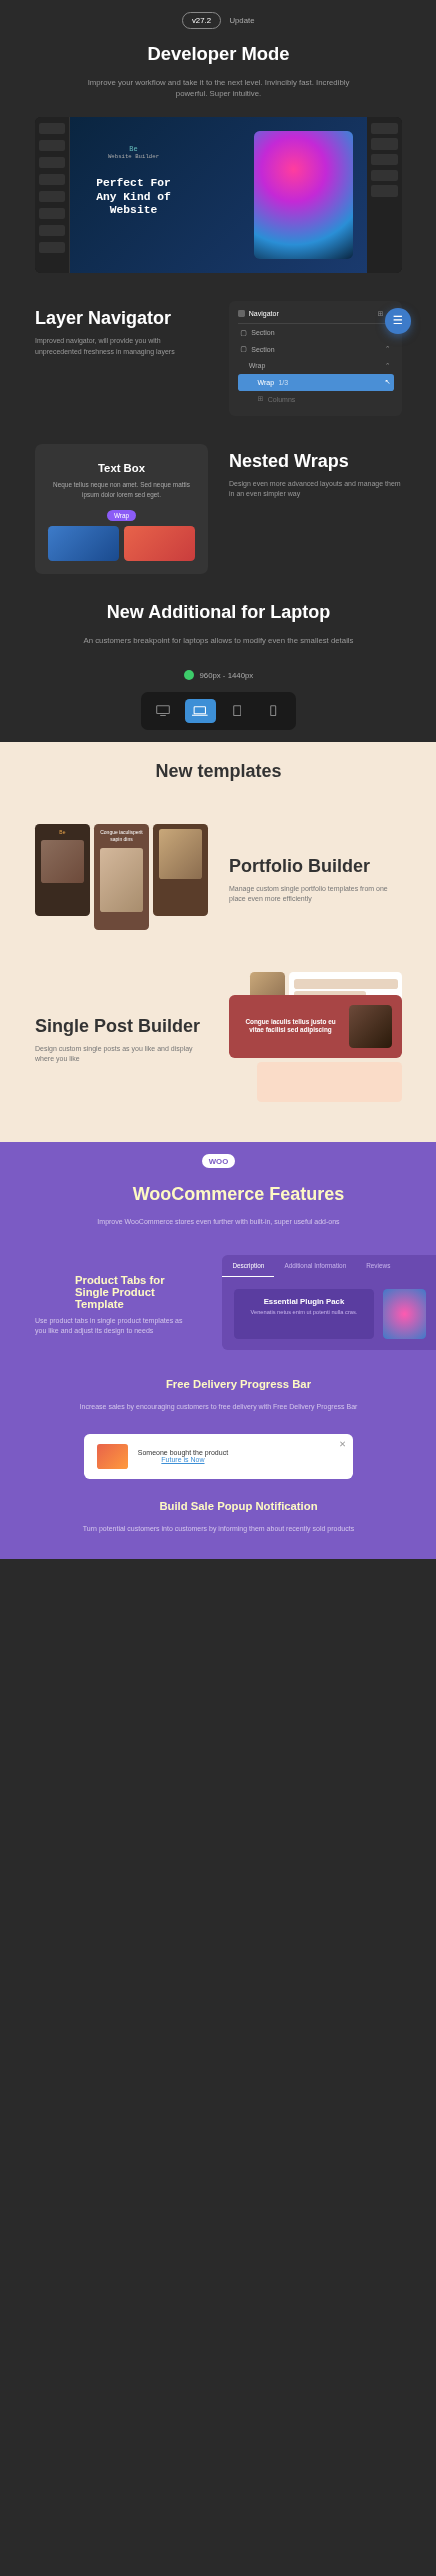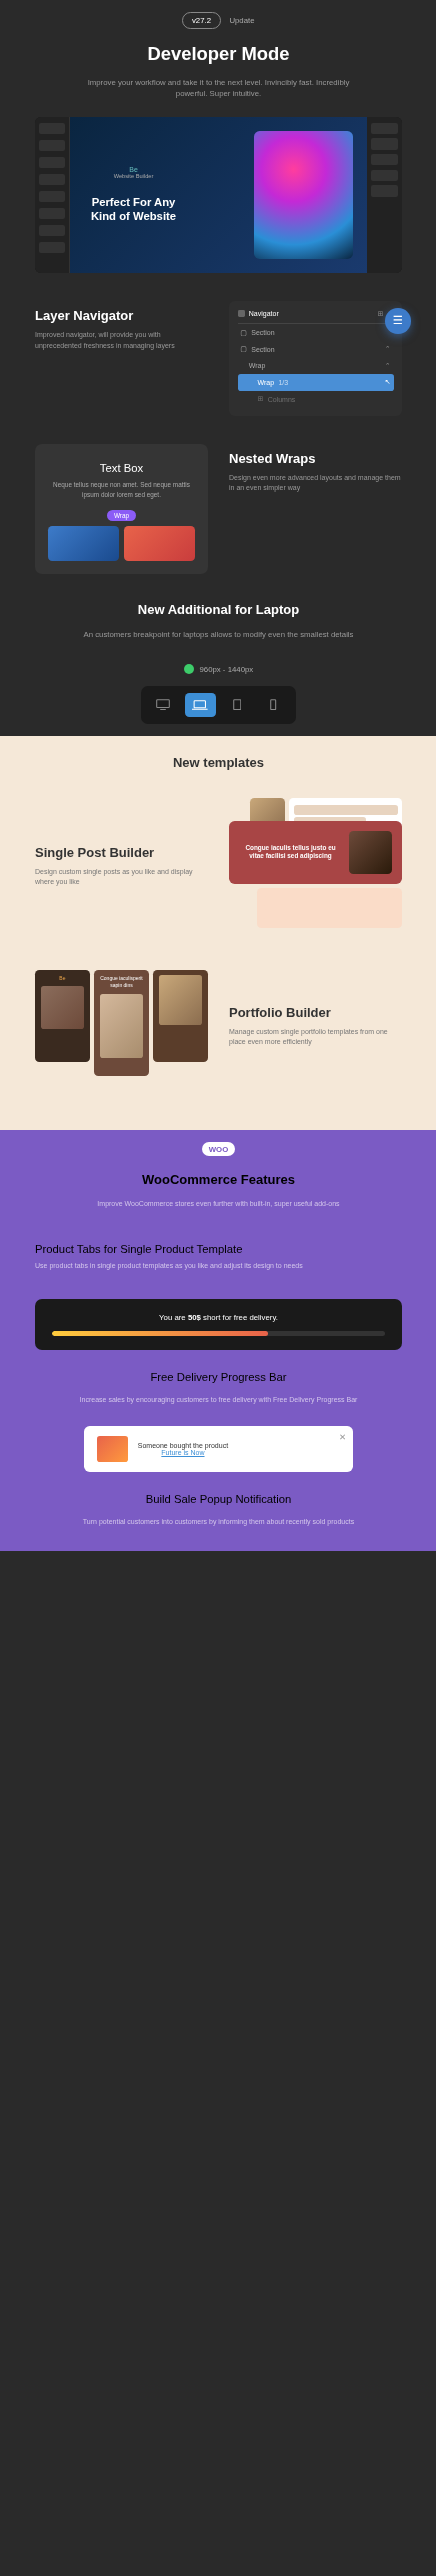--- a/index.html
+++ b/index.html
@@ -6,30 +6,30 @@
 body { font-family: -apple-system, BlinkMacSystemFont, 'Segoe UI', sans-serif; background: #2a2a2a; color: #fff; width: 437px; }
 .section { padding: 12px 35px; }
 .dark { background: #2a2a2a; }
 .light { background: #f5e8d8; color: #333; }
 .purple { background: #7b5bc4; }
 .center { text-align: center; }
 
 .version-badge { display: inline-block; border: 0.7px solid #888; border-radius: 10px; padding: 2.8px 8.5px; font-size: 7.8px; margin-bottom: 5.7px; }
 .badge-label { display: inline-block; margin-left: 5.7px; color: #aaa; font-size: 7.8px; }
 h1 { font-size: 18.4px; font-weight: 600; margin: 8.5px 0; }
-h2 { font-size: 13px; font-weight: 600; margin: 7px 0; }
-h3 { font-size: 11.3px; font-weight: 400; margin: 5.7px 0; }
+h2 { font-size: 18px; font-weight: 600; margin: 7px 0; }
+h3 { font-size: 11.3px; font-weight: 700; margin: 5.7px 0; }
 .subtitle { font-size: 7.8px; color: #999; line-height: 1.5; max-width: 284px; margin: 12px auto; }
 .light .subtitle { color: #777; }
 
 .screenshot { background: #1a1a1a; border-radius: 5.7px; margin: 17px auto; height: 156px; position: relative; overflow: hidden; display: flex; }
 .ss-sidebar { width: 35px; background: #222; border-right: 0.7px solid #333; display: flex; flex-direction: column; gap: 5.7px; padding: 5.7px 4.3px; }
 .ss-item { height: 11.3px; background: #333; border-radius: 2.1px; }
 .ss-main { flex: 1; background: linear-gradient(135deg, #0a2540, #1a3a6e); position: relative; padding: 14px; }
-.ss-text { position: absolute; left: 14px; top: 49px; }
+.ss-text { position: absolute; left: 14px; top: 28px; font-family: Liberation Mono, monospace; }
 .ss-be { font-size: 7px; color: #6bb; }
 .ss-headline { font-size: 11.3px; font-weight: 700; color: #fff; line-height: 1.2; margin-top: 17px; max-width: 99px; }
 .ss-tag { font-size: 5.7px; color: #aaa; }
 .ss-face { position: absolute; right: 14px; top: 14px; width: 99px; height: 128px; border-radius: 5.7px; background: radial-gradient(circle at 40% 30%, #ff3d9e 0%, #c429d6 30%, #2a8fd6 70%, #0a2540 100%); }
 .ss-right { width: 35px; background: #222; display: flex; flex-direction: column; gap: 4.3px; padding: 5.7px 4.3px; }
 
 .two-col { display: flex; gap: 21px; align-items: flex-start; margin: 28px 0; }
 .col { flex: 1; }
 .col-text p { font-size: 7px; color: #999; line-height: 1.5; }
 
@@ -61,21 +61,21 @@
 .pm-text { font-weight: 600; line-height: 1.3; }
 .pm-wrap { position: relative; }
 .pm-chat { background: #fadcc8; height: 10px; border-radius: 2.8px; margin: 2.8px 0; }
 
 .portfolio-mockup { display: flex; gap: 4.3px; margin: 14px 0; }
 .pf-item { flex: 1; border-radius: 4.3px; height: 92px; background: #8b6d5c; padding: 5.7px; font-size: 5.7px; color: #fff; }
 .pf-item.tall { height: 106px; background: #6d4a3a; }
 .pf-be { color: #e8a34a; font-size: 5px; }
 
 .woo-logo { display: inline-block; background: #fff; color: #7b5bc4; font-size: 7.8px; font-weight: 700; padding: 2.8px 7px; border-radius: 7px; margin-bottom: 8.5px; }
-.purple h2, .purple h3 { color: #000000; }
+.purple h2, .purple h3 { color: #fef9c3; margin-left: 40px; }
 .purple .subtitle { color: #d4c7ec; }
 .purple p { font-size: 7px; color: #d4c7ec; line-height: 1.5; }
 
 .tabs-mockup { background: #6a4ab0; border-radius: 5.7px 0 0 5.7px; padding: 0; overflow: hidden; margin-left: 14px; }
 .tabs-header { display: flex; font-size: 6.4px; }
 .tab { padding: 7px 10px; color: #c7b4ec; border-bottom: 1.4px solid transparent; }
 .tab.active { border-bottom-color: #fff; color: #fff; }
 .tabs-body { padding: 11.3px; display: flex; gap: 8.5px; }
 .plugin-card { background: #5a3da0; border-radius: 4.3px; padding: 8.5px; font-size: 5.7px; flex: 1; }
 .plugin-title { font-size: 7.8px; font-weight: 600; margin-bottom: 2.8px; }
@@ -223,20 +223,42 @@
           </svg>
       </div>
     </div>
   </div>
 </div>
 
 <div class="section light center">
   <h2>New templates</h2>
 
   <div class="two-col" style="align-items:center">
+    <div class="col">
+      <div class="portfolio-mockup">
+        <div class="pf-item" style="background:#3a2a1f">
+          <div class="pf-be">Be</div>
+          <div style="height:43px;background:linear-gradient(135deg,#8b6d5c,#6d4a3a);border-radius:2.8px;margin:4.3px 0"></div>
+        </div>
+        <div class="pf-item tall">
+          <div style="font-size:5px;line-height:1.3">Congue iaculisperit sapin dins</div>
+          <div style="height:64px;background:linear-gradient(135deg,#d4b89c,#a88d6d);border-radius:2.8px;margin-top:5.7px"></div>
+        </div>
+        <div class="pf-item" style="background:#5a3d2a">
+          <div style="height:50px;background:linear-gradient(135deg,#c9a87a,#8b6d4f);border-radius:2.8px"></div>
+        </div>
+      </div>
+    </div>
+    <div class="col col-text" style="text-align:left">
+      <h2>Portfolio Builder</h2>
+      <p style="color:#777">Manage custom single portfolio templates from one place even more efficiently</p>
+    </div>
+  </div>
+
+  <div class="two-col" style="align-items:center">
     <div class="col col-text" style="text-align:left">
       <h2>Single Post Builder</h2>
       <p style="color:#777">Design custom single posts as you like and display where you like</p>
     </div>
     <div class="col pm-wrap">
       <div style="display:flex; gap:4.3px; margin-bottom:-14px; margin-left:21px">
         <div style="width:35px;height:35px;border-radius:4.3px;background:linear-gradient(135deg,#c9a87a,#8b6d4f)"></div>
         <div style="flex:1;background:#fff;border-radius:4.3px;padding:4.3px">
           <div class="pm-chat" style="background:#e8d4c0"></div>
           <div class="pm-chat" style="background:#e8d4c0;width:70%"></div>
@@ -245,64 +267,50 @@
       <div class="pm-card pm-red" style="display:flex;gap:7px;align-items:center;position:relative;z-index:2">
         <div class="pm-text">Congue iaculis tellus justo eu vitae facilisi sed adipiscing</div>
         <div style="width:43px;height:43px;border-radius:4.3px;background:linear-gradient(135deg,#6d4a3a,#2a1a0a);flex-shrink:0"></div>
       </div>
       <div style="background:#fadcc8;border-radius:4.3px;padding:5.7px;margin-top:4.3px;margin-left:28px">
         <div class="pm-chat"></div>
         <div class="pm-chat" style="width:60%"></div>
       </div>
     </div>
   </div>
-
-  <div class="two-col" style="align-items:center">
-    <div class="col">
-      <div class="portfolio-mockup">
-        <div class="pf-item" style="background:#3a2a1f">
-          <div class="pf-be">Be</div>
-          <div style="height:43px;background:linear-gradient(135deg,#8b6d5c,#6d4a3a);border-radius:2.8px;margin:4.3px 0"></div>
-        </div>
-        <div class="pf-item tall">
-          <div style="font-size:5px;line-height:1.3">Congue iaculisperit sapin dins</div>
-          <div style="height:64px;background:linear-gradient(135deg,#d4b89c,#a88d6d);border-radius:2.8px;margin-top:5.7px"></div>
-        </div>
-        <div class="pf-item" style="background:#5a3d2a">
-          <div style="height:50px;background:linear-gradient(135deg,#c9a87a,#8b6d4f);border-radius:2.8px"></div>
-        </div>
-      </div>
-    </div>
-    <div class="col col-text" style="text-align:left">
-      <h2>Portfolio Builder</h2>
-      <p style="color:#777">Manage custom single portfolio templates from one place even more efficiently</p>
-    </div>
-  </div>
 </div>
 
 <div class="section purple center">
   <div class="woo-logo">WOO</div>
   <h2>WooCommerce Features</h2>
   <p class="subtitle">Improve WooCommerce stores even further with built-in, super useful add-ons</p>
 
   <div class="two-col" style="align-items:center;margin-top:28px">
     <div class="col col-text" style="text-align:left;flex:0.8">
       <h3>Product Tabs for Single Product Template</h3>
       <p>Use product tabs in single product templates as you like and adjust its design to needs</p>
     </div>
-  </div>
-
-  <div class="progress-card">
-    <div class="progress-text">
-      <span>You are </span><b>50$</b><span> short for free delivery.</span>
-    </div>
-    <div class="progress-bar">
-      <div class="progress-fill"></div>
-    </div>
-  </div>
+    <div class="col" style="flex:1.2;margin-right:-35px">
+      <div class="tabs-mockup">
+        <div class="tabs-header">
+          <div class="tab active">Description</div>
+          <div class="tab">Additional Information</div>
+          <div class="tab">Reviews</div>
+        </div>
+        <div class="tabs-body">
+          <div class="plugin-card">
+            <div class="plugin-title">Essential Plugin Pack</div>
+            <div style="color:#c7b4ec">Venenatis netus enim ut potenti nulla cras.</div>
+          </div>
+          <div class="plugin-img"></div>
+        </div>
+      </div>
+    </div>
+  </div>
+
   <h3>Free Delivery Progress Bar</h3>
   <p class="subtitle">Increase sales by encouraging customers to free delivery with Free Delivery Progress Bar</p>
 
   <div class="popup">
     <div class="popup-img"></div>
     <div class="popup-text">
       <div>Someone bought the product</div>
       <div class="popup-link">Future is Now</div>
     </div>
     <div class="popup-close">✕</div>

